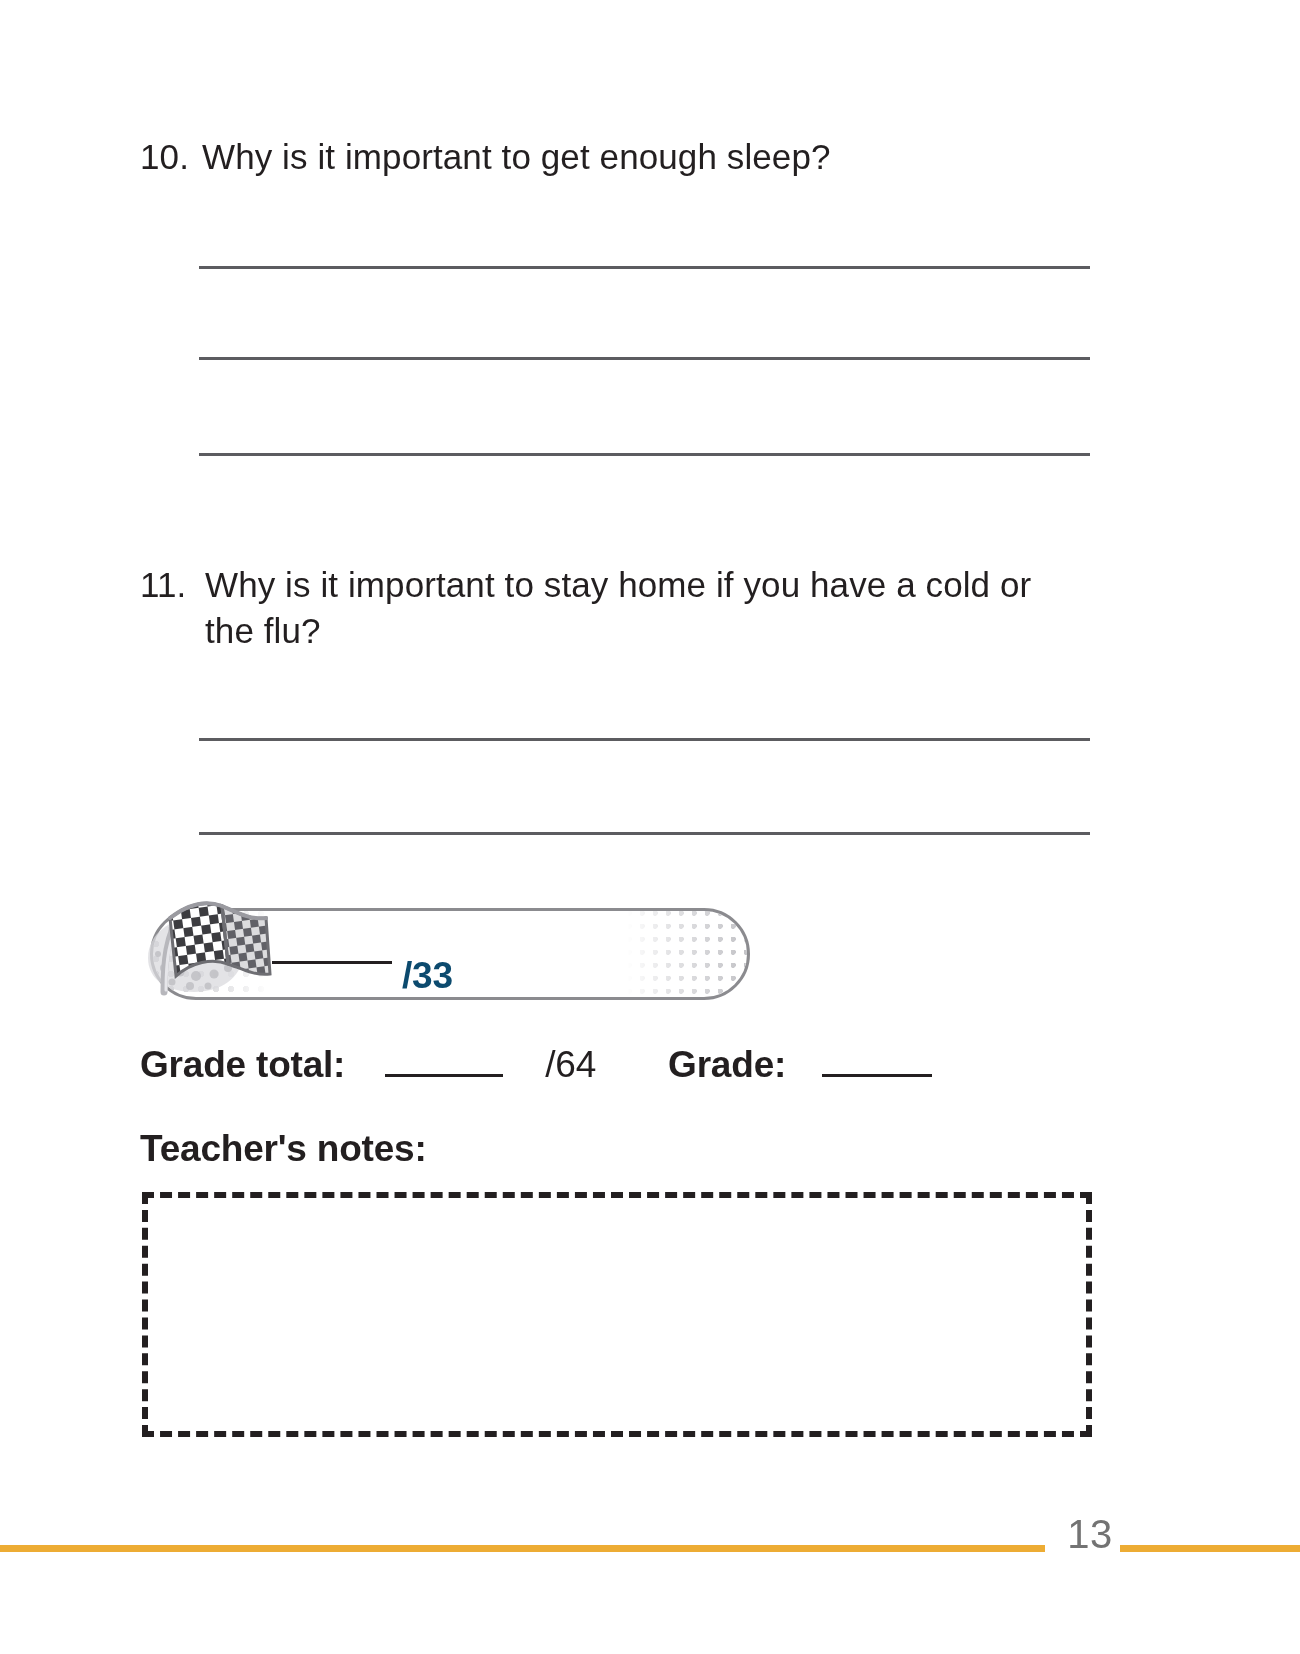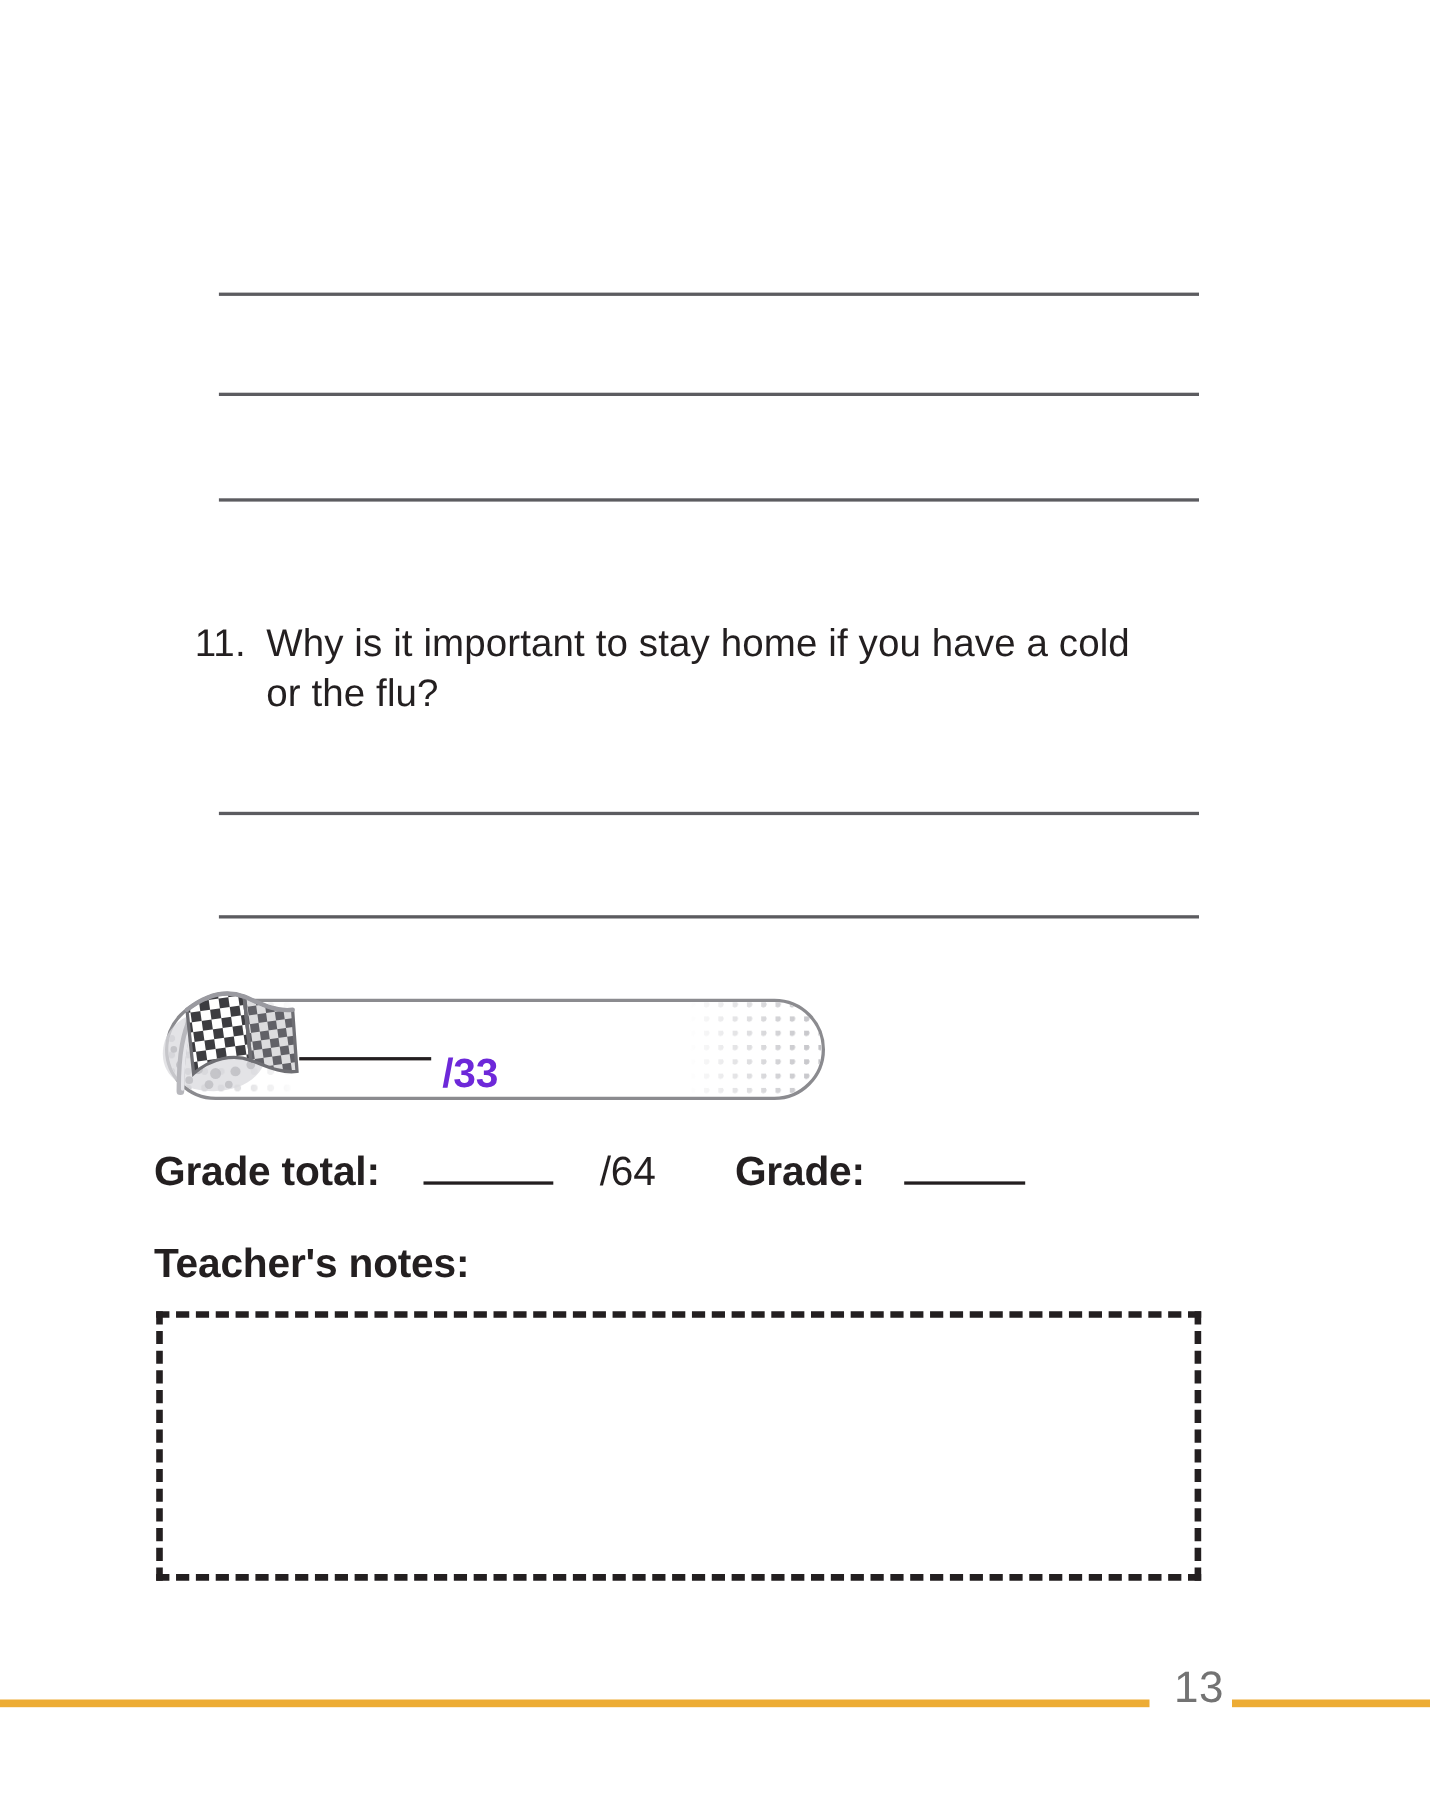--- a/index.html
+++ b/index.html
@@ -43,21 +43,21 @@
     font-weight: 400;
     line-height: 1.30;
     letter-spacing: 0.1px;
     color: #231f20;
   }
 
   #question-10 { left: 140px; top: 134px; width: 1000px; }
   #question-10 .q-num { width: 62px; }
 
   #question-11 { left: 140px; top: 562px; width: 910px; }
-  #question-11 .q-num { width: 65px; margin-left: 37px; }
+  #question-11 .q-num { width: 65px; }
 
   
   .answer-line {
     position: absolute;
     left: 199px;
     width: 891px;
     height: 3px;
     background: #5c5c60;
   }
 
@@ -125,21 +125,21 @@
     display: inline-block;
     width: 120px;
     height: 3px;
     background: #231f20;
     margin: 16px 10px 0 14px;
   }
   .cp-outof {
     font-size: 37px;
     font-weight: 700;
     letter-spacing: -0.2px;
-    color: #6d28d9;
+    color: #0c4a6e;
     margin-top: 44px;
   }
 
   
   #checkered-flag-icon {
     position: absolute;
     left: -20px;
     top: -36px;
     width: 172px;
     height: 125px;
@@ -229,20 +229,24 @@
     color: #737373;
     background: #ffffff;
     letter-spacing: 0.5px;
   }
 </style>
 </head>
 <body>
 
 <div class="page">
 
+  <div class="question" id="question-10">
+    <span class="q-num">10.</span>
+    <span class="q-text">Why is it important to get enough sleep?</span>
+  </div>
 
   <div class="answer-line" style="top:266px"></div>
   <div class="answer-line" style="top:357px"></div>
   <div class="answer-line" style="top:453px"></div>
 
   <div class="question" id="question-11">
     <span class="q-num">11.</span>
     <span class="q-text">Why is it important to stay home if you have a cold or the flu?</span>
   </div>
 

